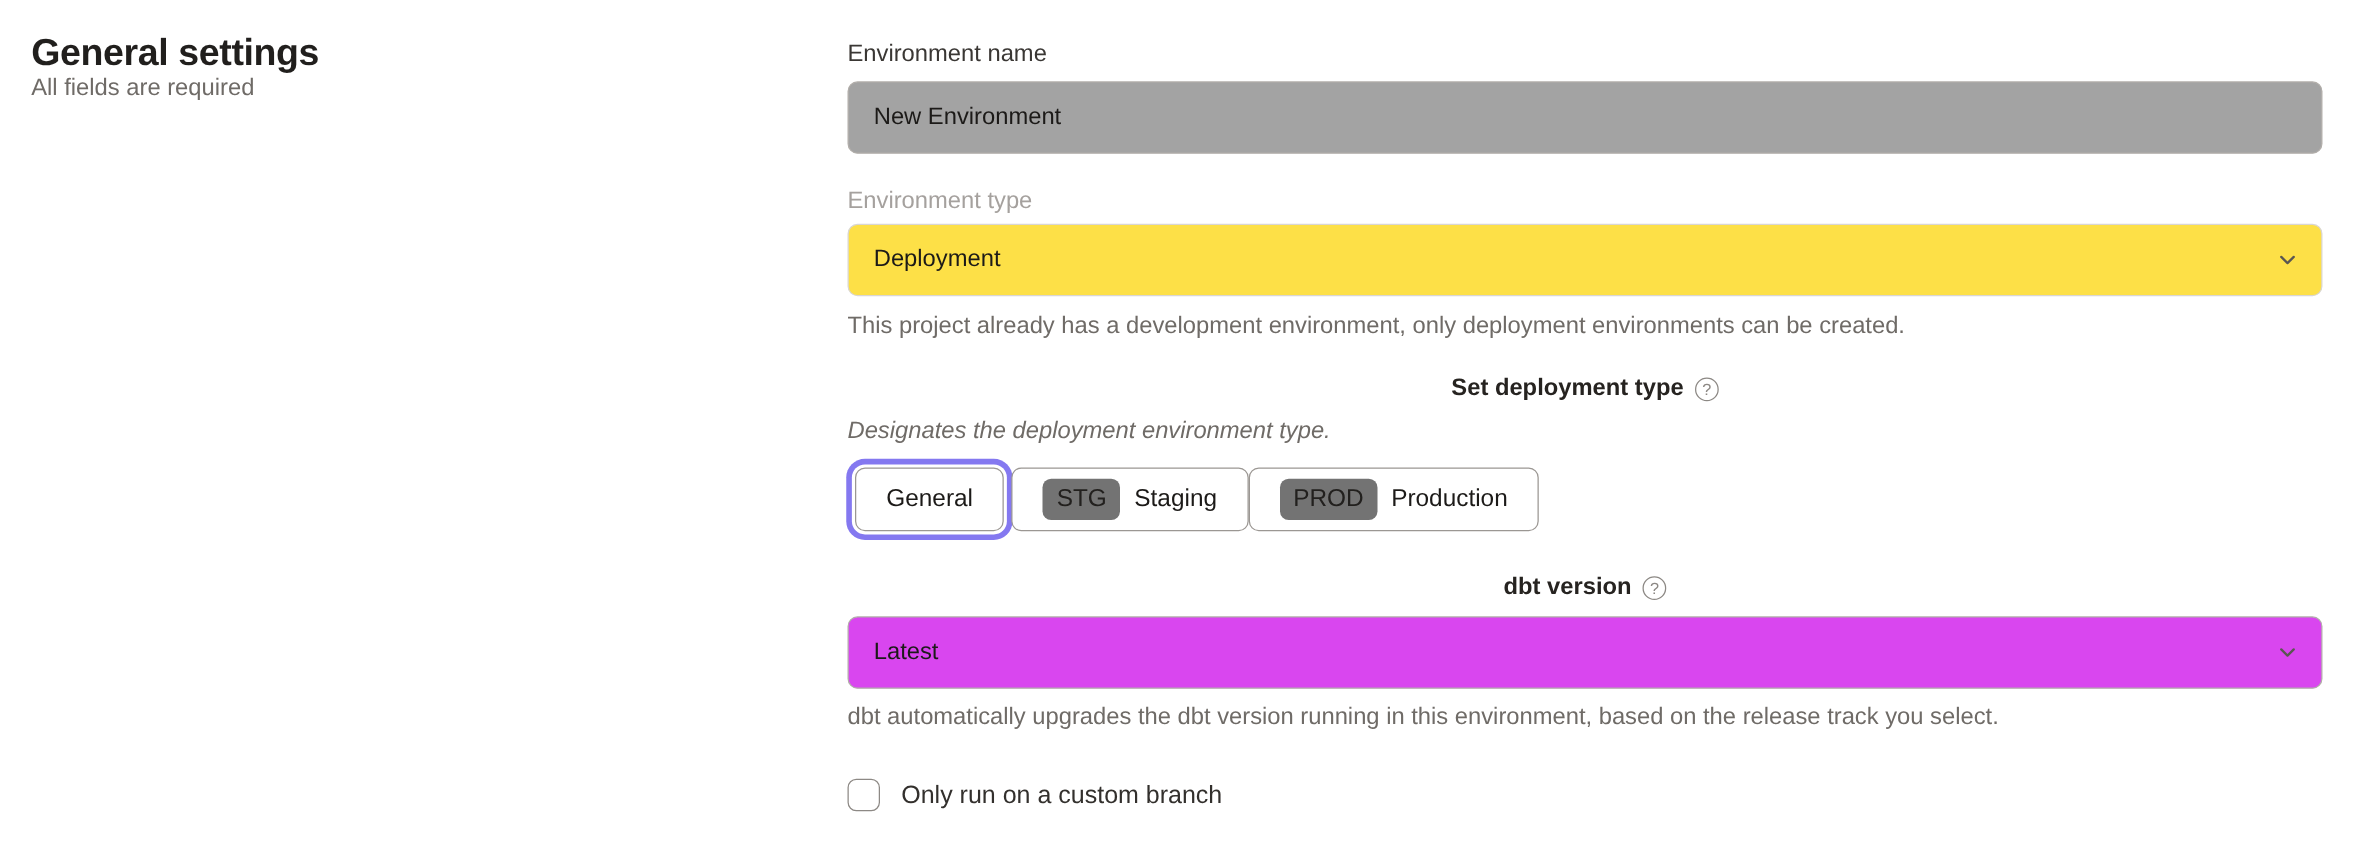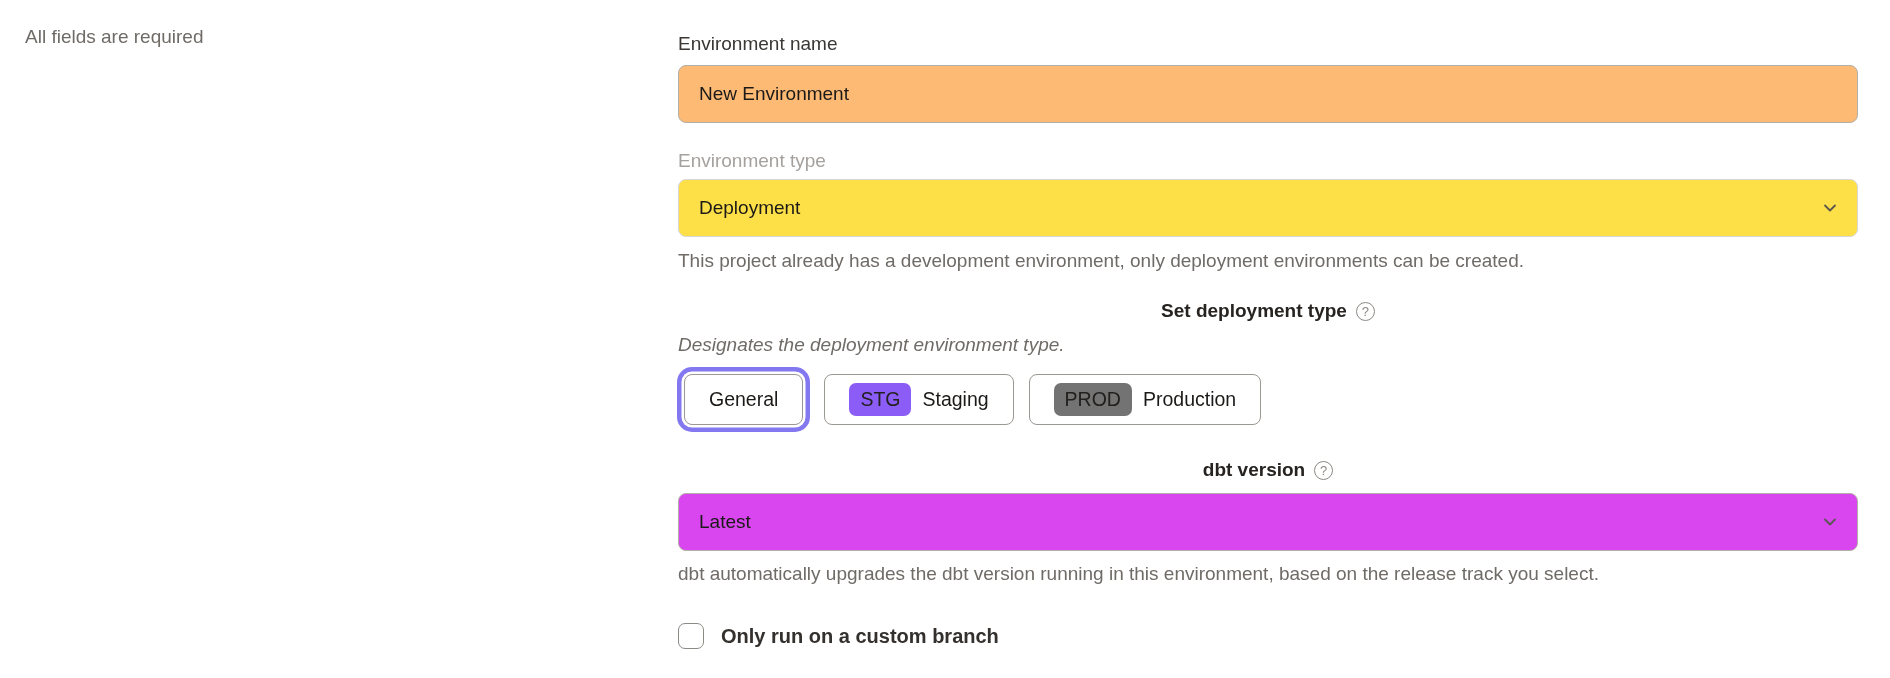--- a/index.html
+++ b/index.html
@@ -21,21 +21,21 @@
 
   
   .form-col { position: absolute; left: 678px; top: 33px; width: 1180px; }
 
   .field-label { font-size: 19px; font-weight: 400; color: #3a3734; line-height: 22px; }
   .field-label.disabled { color: #a5a19e; }
   .field-label.bold { font-weight: 700; color: #262320; display: flex; align-items: center; justify-content: center; }
 
   .text-input {
     margin-top: 10px; width: 100%; height: 58px;
-    border: 1px solid #b2aeaa; border-radius: 8px; background: #fdba74;
+    border: 1px solid #b2aeaa; border-radius: 8px; background: #a3a3a3;
     font-family: inherit; font-size: 19px; color: #1c1a18; padding: 0 20px;
     outline: none; display: block;
   }
 
   .select {
     margin-top: 7px; width: 100%; height: 58px;
     border: 1px solid #b2aeaa; border-radius: 8px; background: #d946ef;
     display: flex; align-items: center; padding: 0 20px;
     font-size: 19px; color: #1c1a18; position: relative; cursor: pointer;
   }
@@ -47,49 +47,50 @@
   .section-gap { margin-top: 28px; }
   .desc { margin-top: 13px; font-size: 19px; color: #6f6b67; line-height: 20px; font-style: italic; }
 
   .help-icon {
     display: inline-flex; align-items: center; justify-content: center;
     width: 19px; height: 19px; margin-left: 9px;
     border: 1.5px solid #8c8884; border-radius: 50%;
     font-size: 13px; font-weight: 500; color: #8c8884; line-height: 1;
   }
 
-  .btn-row { margin-top: 19px; display: flex; align-items: flex-start; gap: 15px; }
+  .btn-row { margin-top: 19px; display: flex; align-items: flex-start; }
   .dep-btn {
     height: 51px; background: #ffffff;
     border: 1px solid #9b9793; border-radius: 8px;
     display: inline-flex; align-items: center; padding: 0 24px;
     font-family: inherit; font-size: 19.5px; color: #1c1a18; cursor: pointer;
   }
   .dep-btn.selected {
     box-shadow: 0 0 0 2.5px #ffffff, 0 0 0 7px #8478f0;
     margin: 0 6px;
   }
   .badge {
     display: inline-flex; align-items: center; border-radius: 7px;
     padding: 5px 11px; margin-right: 11px; font-size: 19.5px; color: #22201e;
   }
 
   .checkbox-row { margin-top: 38px; display: flex; align-items: center; }
   .checkbox {
     width: 26px; height: 26px; border: 1.5px solid #8d8985; border-radius: 7px;
     background: #ffffff; cursor: pointer; flex: none;
   }
-  .checkbox-label { margin-left: 17px; font-size: 20px; font-weight: 700; color: #33302d; cursor: default; }
+  .checkbox-label { margin-left: 17px; font-size: 20px; font-weight: 400; color: #33302d; cursor: default; }
 
   .mt-version { margin-top: 34px; }
 </style>
 </head>
 <body>
 
 <div class="intro">
+  <h1>General settings</h1>
   <div class="subtitle">All fields are required</div>
 </div>
 
 <div class="form-col">
 
   <div class="field-label">Environment name</div>
   <input class="text-input" type="text" value="New Environment" style="">
 
   <div class="field-label disabled section-gap" style="margin-top:27px">Environment type</div>
   <div class="select disabled">
@@ -106,21 +107,21 @@
     <span>Set deployment type</span>
     <span class="help-icon">?</span>
   </div>
   <div class="desc">Designates the deployment environment type.</div>
 
   <div class="btn-row">
     <button class="dep-btn selected">
       <span>General</span>
     </button>
     <button class="dep-btn">
-      <span class="badge" style="background: #8b5cf6;">STG</span>
+      <span class="badge" style="background: #737373;">STG</span>
       <span>Staging</span>
     </button>
     <button class="dep-btn">
       <span class="badge" style="background: #737373;">PROD</span>
       <span>Production</span>
     </button>
   </div>
 
   <div class="field-label bold mt-version">
     <span>dbt version</span>

